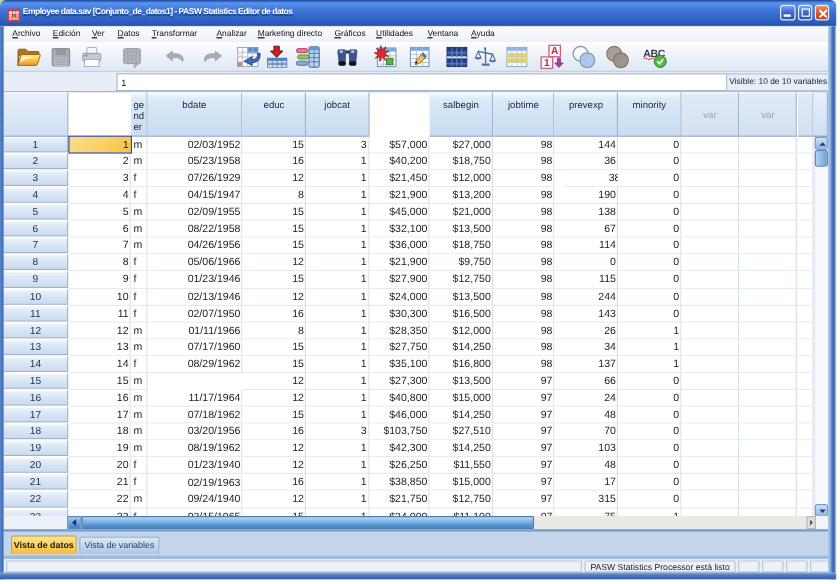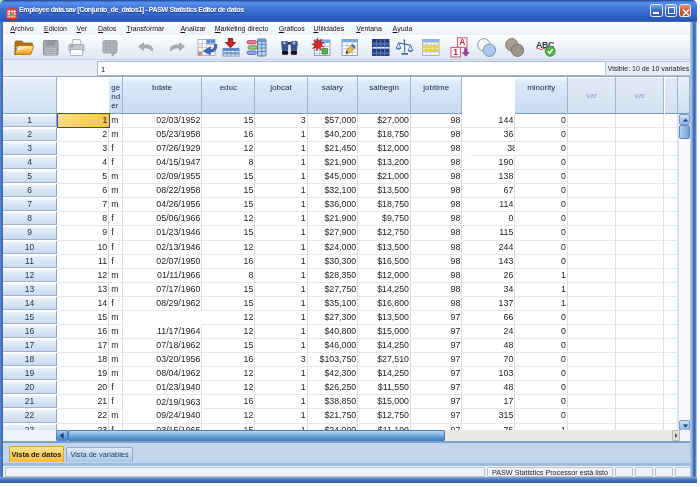--- a/index.html
+++ b/index.html
@@ -286,23 +286,23 @@
 <div id="cellref">
 <div id="crfield">1</div>
 <div id="crvis">Visible: 10 de 10 variables</div>
 </div>
 <div id="grid">
 <div class="hc corner" style="left:0.0px;width:54.0px;"></div>
 <div class="hc" style="left:106.2px;width:13.4px;text-align:left;padding-left:2px;">ge<br>nd<br>er</div>
 <div class="hc" style="left:119.60000000000001px;width:79.8px;">bdate</div>
 <div class="hc" style="left:199.4px;width:52.9px;">educ</div>
 <div class="hc" style="left:252.3px;width:52.3px;">jobcat</div>
-<div class="hc" style="left:304.6px;width:50.6px;">salary</div>
 <div class="hc" style="left:355.20000000000005px;width:52.8px;">salbegin</div>
 <div class="hc" style="left:408.00000000000006px;width:51.4px;">jobtime</div>
+<div class="hc" style="left:459.40000000000003px;width:52.9px;">prevexp</div>
 <div class="hc" style="left:512.3000000000001px;width:52.7px;">minority</div>
 <div class="hc varh" style="left:565.0000000000001px;width:48.3px;padding-top:14px;">var</div>
 <div class="hc varh" style="left:613.3000000000001px;width:48.2px;padding-top:14px;">var</div>
 <div class="hc varh" style="left:661.5000000000001px;width:13.0px;padding-top:14px;"></div>
 <div class="rh" style="top:36.80px;height:13.08px;line-height:13.08px;">1</div>
 <div class="dc str" style="left:106.20px;top:36.80px;width:13.4px;height:14.08px;line-height:13.08px;">m</div>
 <div class="dc num" style="left:119.60px;top:36.80px;width:79.8px;height:14.08px;line-height:13.08px;">02/03/1952</div>
 <div class="dc num" style="left:199.40px;top:36.80px;width:52.9px;height:14.08px;line-height:13.08px;">15</div>
 <div class="dc num" style="left:252.30px;top:36.80px;width:52.3px;height:14.08px;line-height:13.08px;">3</div>
 <div class="dc num" style="left:304.60px;top:36.80px;width:50.6px;height:14.08px;line-height:13.08px;">$57,000</div>
@@ -547,21 +547,21 @@
 <div class="dc num" style="left:355.20px;top:276.16px;width:52.8px;height:14.08px;line-height:13.08px;">$27,510</div>
 <div class="dc num" style="left:408.00px;top:276.16px;width:51.4px;height:14.08px;line-height:13.08px;">97</div>
 <div class="dc num" style="left:459.40px;top:276.16px;width:52.9px;height:14.08px;line-height:13.08px;">70</div>
 <div class="dc num" style="left:512.30px;top:276.16px;width:52.7px;height:14.08px;line-height:13.08px;">0</div>
 <div class="dc num" style="left:565.00px;top:276.16px;width:48.3px;height:14.08px;line-height:13.08px;"></div>
 <div class="dc num" style="left:613.30px;top:276.16px;width:48.2px;height:14.08px;line-height:13.08px;"></div>
 <div class="dc num" style="left:661.50px;top:276.16px;width:13.0px;height:14.08px;line-height:13.08px;"></div>
 <div class="rh" style="top:290.24px;height:13.08px;line-height:13.08px;">19</div>
 <div class="dc num" style="left:54.00px;top:290.24px;width:52.2px;height:14.08px;line-height:13.08px;">19</div>
 <div class="dc str" style="left:106.20px;top:290.24px;width:13.4px;height:14.08px;line-height:13.08px;">m</div>
-<div class="dc num" style="left:119.60px;top:290.24px;width:79.8px;height:14.08px;line-height:13.08px;">08/04/1962</div>
+<div class="dc num" style="left:119.60px;top:290.24px;width:79.8px;height:14.08px;line-height:13.08px;">08/19/1962</div>
 <div class="dc num" style="left:199.40px;top:290.24px;width:52.9px;height:14.08px;line-height:13.08px;">12</div>
 <div class="dc num" style="left:252.30px;top:290.24px;width:52.3px;height:14.08px;line-height:13.08px;">1</div>
 <div class="dc num" style="left:304.60px;top:290.24px;width:50.6px;height:14.08px;line-height:13.08px;">$42,300</div>
 <div class="dc num" style="left:355.20px;top:290.24px;width:52.8px;height:14.08px;line-height:13.08px;">$14,250</div>
 <div class="dc num" style="left:408.00px;top:290.24px;width:51.4px;height:14.08px;line-height:13.08px;">97</div>
 <div class="dc num" style="left:459.40px;top:290.24px;width:52.9px;height:14.08px;line-height:13.08px;">103</div>
 <div class="dc num" style="left:512.30px;top:290.24px;width:52.7px;height:14.08px;line-height:13.08px;">0</div>
 <div class="dc num" style="left:565.00px;top:290.24px;width:48.3px;height:14.08px;line-height:13.08px;"></div>
 <div class="dc num" style="left:613.30px;top:290.24px;width:48.2px;height:14.08px;line-height:13.08px;"></div>
 <div class="dc num" style="left:661.50px;top:290.24px;width:13.0px;height:14.08px;line-height:13.08px;"></div>

